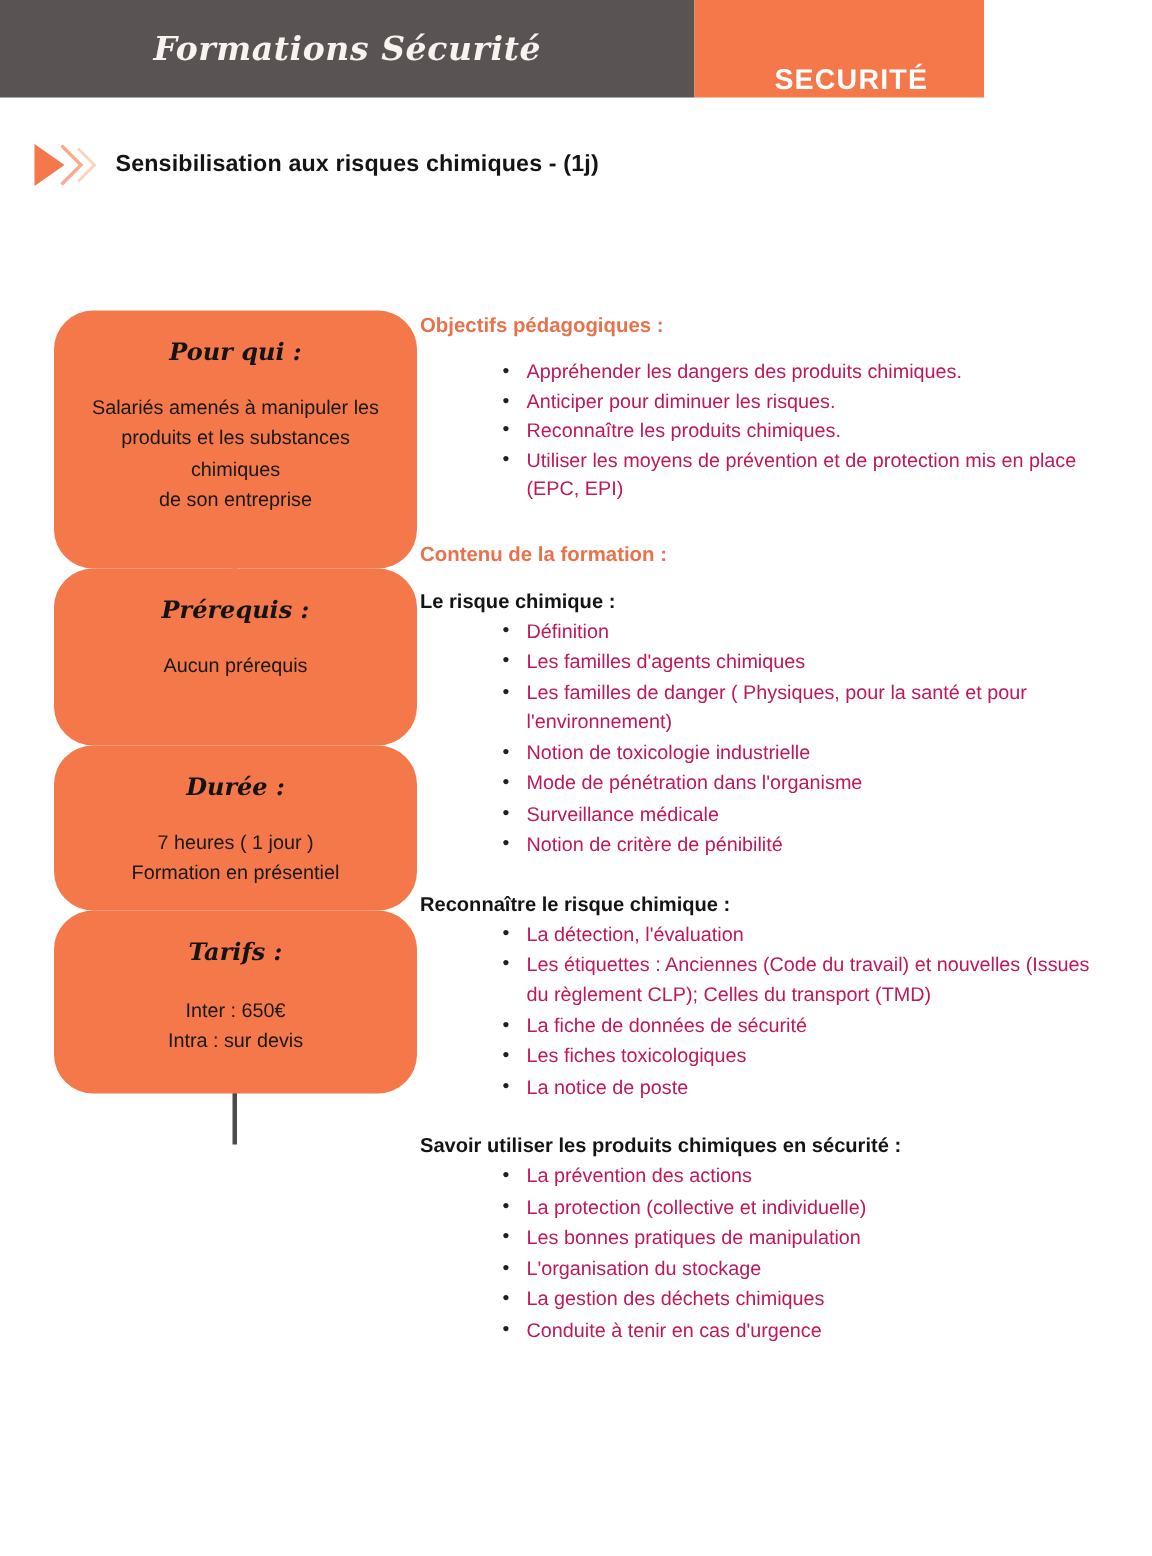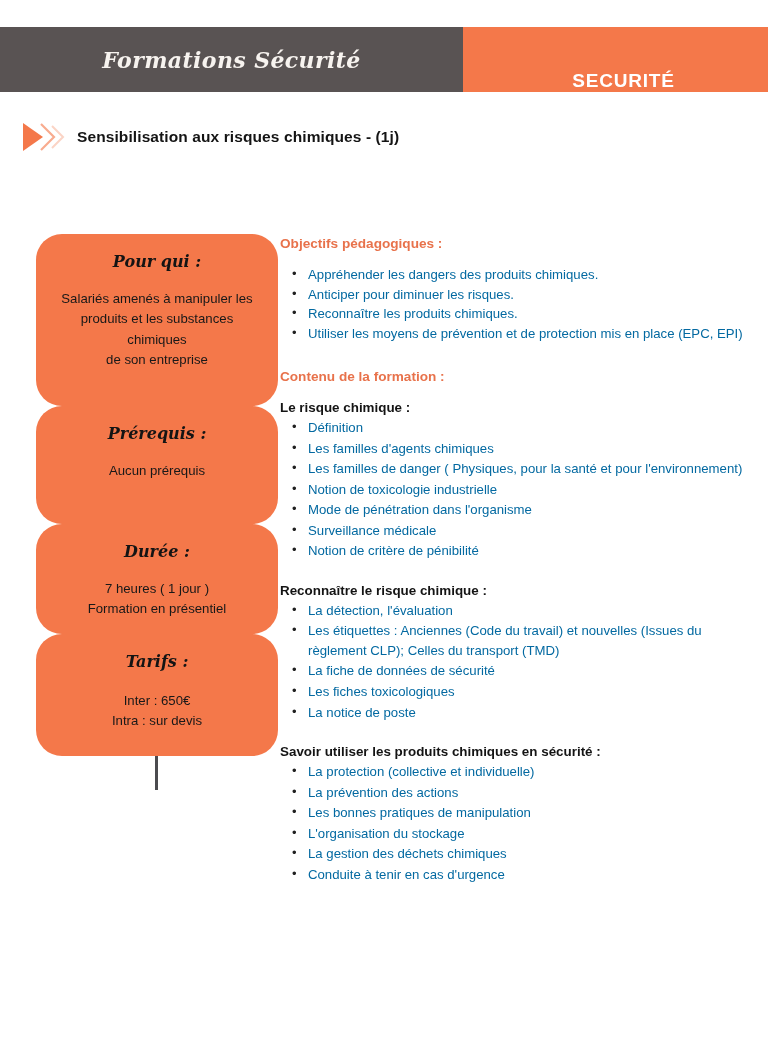--- a/index.html
+++ b/index.html
@@ -14,23 +14,22 @@
     position: relative;
     overflow: hidden;
     font-family: "Liberation Sans", sans-serif;
     color: #1d1d1d;
     -webkit-font-smoothing: antialiased;
   }
 
   
   .header-band {
     display: flex;
-    width: 768px;
+    width: 656px;
     height: 65px;
-    margin-top: 27px;
   }
   .header-left {
     background: #595353;
     width: 463px;
     display: flex;
     align-items: center;
     justify-content: center;
   }
   .header-left-title {
     font-family: "DejaVu Serif", "Liberation Serif", serif;
@@ -167,23 +166,24 @@
   ul.bullets {
     margin: 0 0 0 0;
     padding-left: 26px;
     list-style: none;
   }
   ul.bullets li {
     position: relative;
     font-family: "Liberation Sans", sans-serif;
     font-size: 13.2px;
     line-height: 1.48;
-    color: #0369a1;
+    color: #be185d;
     margin-bottom: 0px;
     padding-left: 2px;
+    margin-left: 43px;
   }
   ul.bullets li::before {
     content: "\2022";
     position: absolute;
     left: -14px;
     top: -1px;
     font-size: 13px;
     color: #202020;
   }
   ul.bullets.loose li { margin-bottom: 1px; }
@@ -274,22 +274,22 @@
         <li>Les étiquettes : Anciennes (Code du travail) et nouvelles (Issues du règlement CLP); Celles du transport (TMD)</li>
         <li>La fiche de données de sécurité</li>
         <li>Les fiches toxicologiques</li>
         <li>La notice de poste</li>
       </ul>
     </div>
 
     <div class="sub-block">
       <div class="sub-heading">Savoir utiliser les produits chimiques en sécurité :</div>
       <ul class="bullets loose">
+        <li>La prévention des actions</li>
         <li>La protection (collective et individuelle)</li>
-        <li>La prévention des actions</li>
         <li>Les bonnes pratiques de manipulation</li>
         <li>L'organisation du stockage</li>
         <li>La gestion des déchets chimiques</li>
         <li>Conduite à tenir en cas d'urgence</li>
       </ul>
     </div>
 
   </div>
 </div>
 

